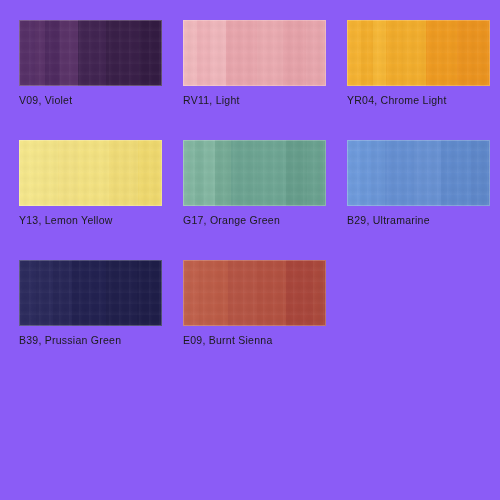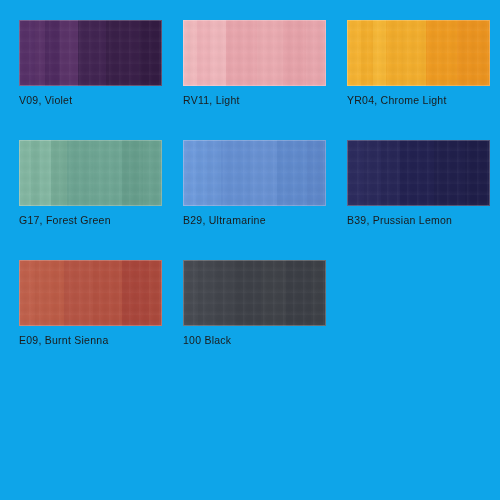--- a/index.html
+++ b/index.html
@@ -10,21 +10,21 @@
   body {
     width: 500px;
     height: 500px;
     font-family: "Liberation Sans", sans-serif;
     -webkit-font-smoothing: antialiased;
   }
   #sheet {
     position: relative;
     width: 500px;
     height: 500px;
-    background: #0ea5e9;
+    background: #8b5cf6;
     overflow: hidden;
   }
   .grid {
     position: absolute;
     left: 19px;
     top: 20px;
     width: 463px;
     display: grid;
     grid-template-columns: repeat(3, 143px);
     grid-template-rows: repeat(4, 120px);
@@ -124,30 +124,41 @@
           <div class="band" style="background: rgb(246, 184, 56); width: 9%;"></div>
           <div class="band" style="background: rgb(241, 172, 44); width: 12%;"></div>
           <div class="band" style="background: rgb(242, 174, 46); width: 16%;"></div>
           <div class="band" style="background: rgb(238, 155, 34); width: 22%;"></div>
           <div class="band" style="background: rgb(235, 148, 32); width: 23%;"></div>
         </div>
         <div class="caption">YR04, Chrome Light</div>
       </div>
       <div class="cell">
         <div class="swatch">
+          <div class="band" style="background: rgb(245, 231, 140); width: 14%;"></div>
+          <div class="band" style="background: rgb(243, 228, 136); width: 13%;"></div>
+          <div class="band" style="background: rgb(242, 225, 132); width: 14%;"></div>
+          <div class="band" style="background: rgb(243, 226, 130); width: 22%;"></div>
+          <div class="band" style="background: rgb(240, 220, 120); width: 20%;"></div>
+          <div class="band" style="background: rgb(239, 217, 111); width: 17%;"></div>
+        </div>
+        <div class="caption">Y13, Lemon Yellow</div>
+      </div>
+      <div class="cell">
+        <div class="swatch">
           <div class="band" style="background: rgb(132, 183, 162); width: 8.33333%;"></div>
           <div class="band" style="background: rgb(126, 178, 157); width: 6.48148%;"></div>
           <div class="band" style="background: rgb(133, 184, 163); width: 7.40741%;"></div>
           <div class="band" style="background: rgb(118, 171, 150); width: 11.1111%;"></div>
           <div class="band" style="background: rgb(109, 164, 146); width: 18.5185%;"></div>
           <div class="band" style="background: rgb(111, 166, 148); width: 20.3704%;"></div>
           <div class="band" style="background: rgb(103, 158, 140); width: 14.8148%;"></div>
           <div class="band" style="background: rgb(107, 162, 144); width: 12.963%;"></div>
         </div>
-        <div class="caption">G17, Forest Green</div>
+        <div class="caption">G17, Orange Green</div>
       </div>
       <div class="cell">
         <div class="swatch">
           <div class="band" style="background: rgb(111, 155, 220); width: 9.43396%;"></div>
           <div class="band" style="background: rgb(108, 152, 217); width: 7.54717%;"></div>
           <div class="band" style="background: rgb(107, 150, 215); width: 9.43396%;"></div>
           <div class="band" style="background: rgb(102, 144, 210); width: 20.7547%;"></div>
           <div class="band" style="background: rgb(105, 146, 211); width: 18.8679%;"></div>
           <div class="band" style="background: rgb(97, 139, 205); width: 20.7547%;"></div>
           <div class="band" style="background: rgb(95, 136, 202); width: 13.2075%;"></div>
@@ -156,40 +167,28 @@
       </div>
       <div class="cell">
         <div class="swatch">
           <div class="band" style="background: rgb(45, 44, 94); width: 11.7647%;"></div>
           <div class="band" style="background: rgb(43, 42, 91); width: 11.7647%;"></div>
           <div class="band" style="background: rgb(40, 39, 87); width: 13.7255%;"></div>
           <div class="band" style="background: rgb(35, 34, 81); width: 23.5294%;"></div>
           <div class="band" style="background: rgb(33, 32, 76); width: 21.5686%;"></div>
           <div class="band" style="background: rgb(31, 30, 73); width: 17.6471%;"></div>
         </div>
-        <div class="caption">B39, Prussian Lemon</div>
+        <div class="caption">B39, Prussian Green</div>
       </div>
       <div class="cell">
         <div class="swatch">
           <div class="band" style="background: rgb(192, 97, 76); width: 11.1111%;"></div>
           <div class="band" style="background: rgb(189, 94, 73); width: 10.1852%;"></div>
           <div class="band" style="background: rgb(188, 92, 71); width: 10.1852%;"></div>
           <div class="band" style="background: rgb(181, 85, 69); width: 20.3704%;"></div>
           <div class="band" style="background: rgb(179, 82, 66); width: 20.3704%;"></div>
           <div class="band" style="background: rgb(169, 71, 60); width: 18.5185%;"></div>
           <div class="band" style="background: rgb(171, 74, 61); width: 9.25926%;"></div>
         </div>
         <div class="caption">E09, Burnt Sienna</div>
       </div>
-      <div class="cell">
-        <div class="swatch">
-          <div class="band" style="background: rgb(72, 75, 82); width: 10.5263%;"></div>
-          <div class="band" style="background: rgb(69, 72, 79); width: 10.5263%;"></div>
-          <div class="band" style="background: rgb(66, 69, 76); width: 14.0351%;"></div>
-          <div class="band" style="background: rgb(62, 65, 72); width: 19.2982%;"></div>
-          <div class="band" style="background: rgb(64, 67, 73); width: 17.5439%;"></div>
-          <div class="band" style="background: rgb(60, 63, 70); width: 17.5439%;"></div>
-          <div class="band" style="background: rgb(62, 65, 71); width: 10.5263%;"></div>
-        </div>
-        <div class="caption">100 Black</div>
-      </div>
     </div>
 </div>
 
 </body></html>

